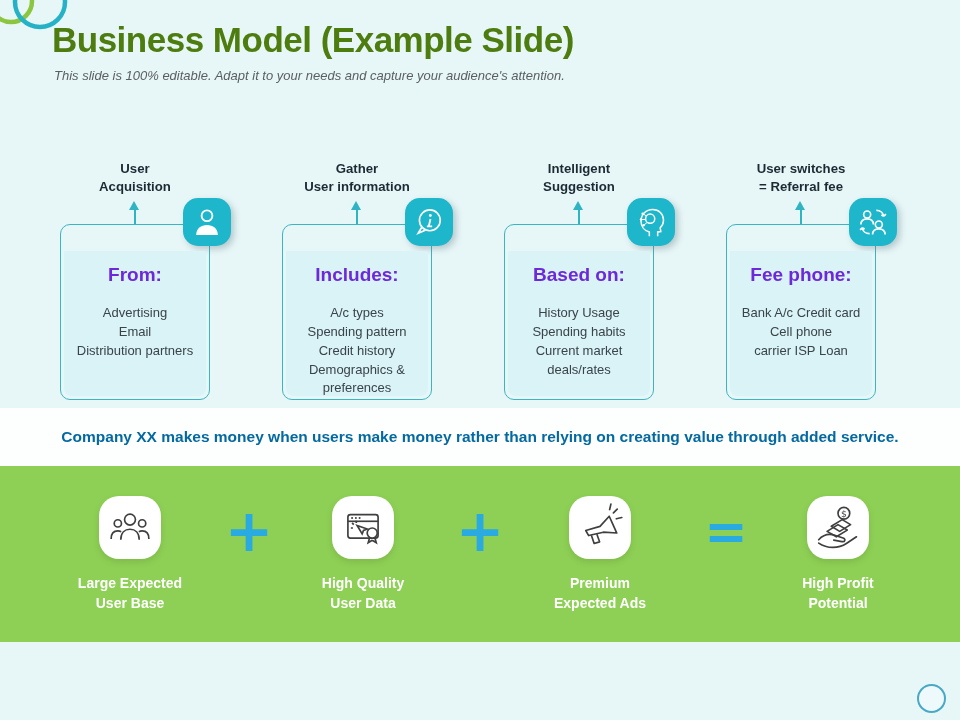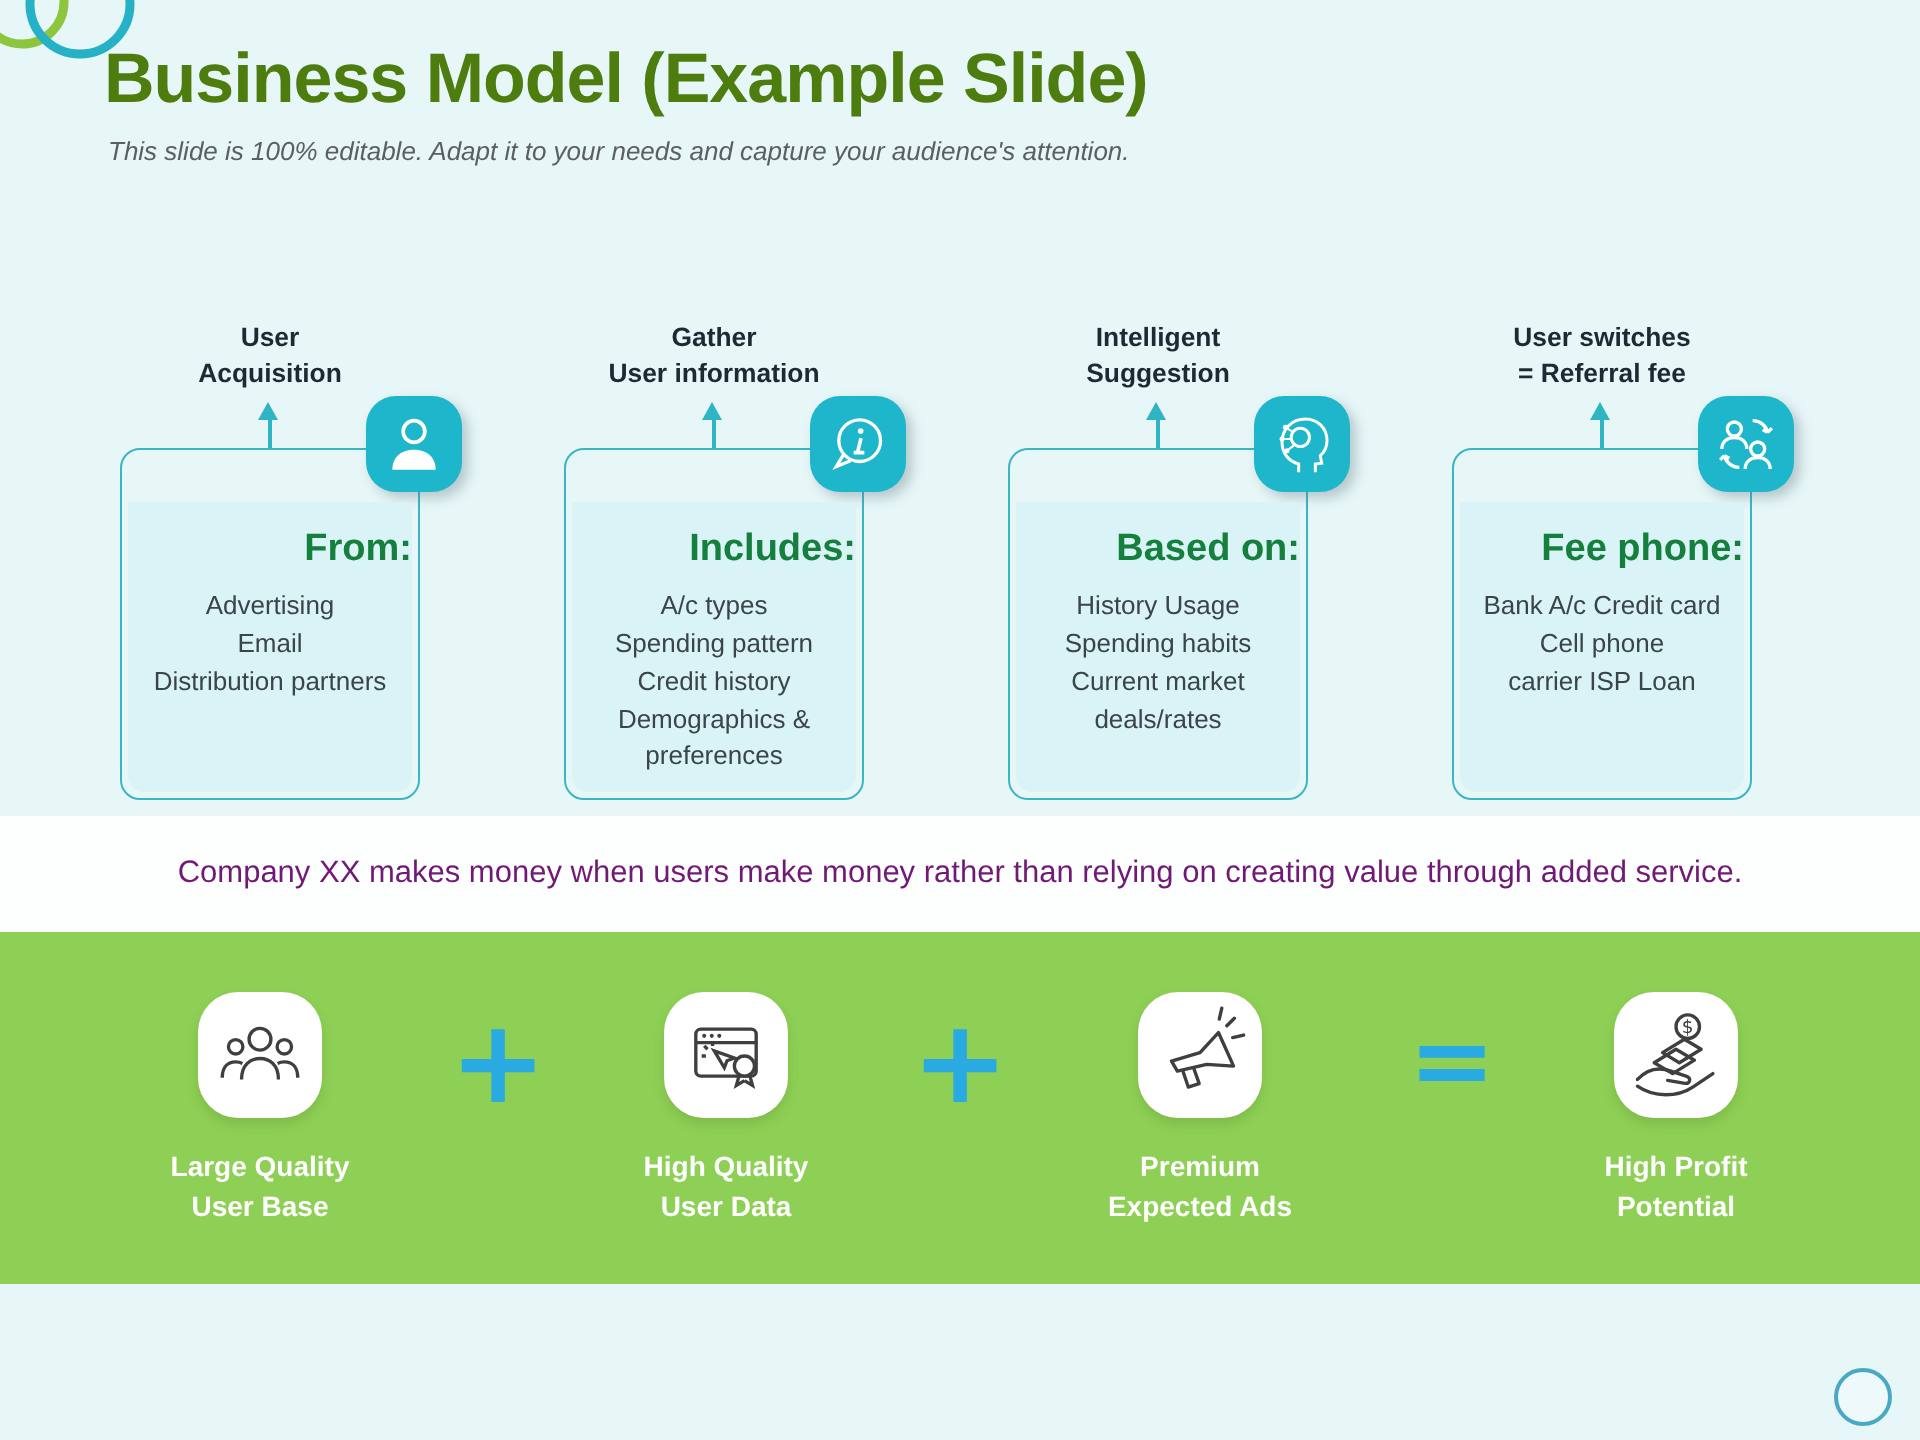--- a/index.html
+++ b/index.html
@@ -42,36 +42,36 @@
   }
   .card {
     position:absolute; left:0; top:64px; width:150px; height:176px;
     border:1.3px solid #3ab5c4; border-radius:10px; background:transparent;
   }
   .card-fill {
     position:absolute; left:3px; right:3px; top:26px; bottom:3px;
     background:#d9f3f7; border-radius:2px 2px 8px 8px;
     text-align:center; padding-top:13px;
   }
-  .card-heading { font-size:19px; font-weight:bold; color:#15803d; margin-bottom:8px;text-align:right; }
+  .card-heading { font-size:19px; font-weight:bold; color:#6d28d9; margin-bottom:18px; }
   .card-body {
     font-size:13px; color:#3a4449; line-height:1.45; white-space:pre-line;
   }
   .chip {
     position:absolute; top:-27px; right:-22px; width:48px; height:48px;
     background:#1db6cb; border-radius:15px;
     box-shadow:3px 3px 6px rgba(90,115,125,0.35);
     display:flex; align-items:center; justify-content:center;
   }
   
   .banner {
     position:absolute; left:0; top:408px; width:960px; height:58px;
     background:#fdfefe; display:flex; align-items:center; justify-content:center;
   }
-  .banner-text { font-size:15.5px; font-weight:normal; color:#701a75; text-align:right; }
+  .banner-text { font-size:15.5px; font-weight:bold; color:#0369a1; text-align:right; }
   
   .band {
     position:absolute; left:0; top:466px; width:960px; height:176px;
     background:#8ed055;
   }
   .f-item { position:absolute; top:30px; width:180px; text-align:center; }
   .f-item-1 { left:40px; } .f-item-2 { left:273px; } .f-item-3 { left:510px; } .f-item-4 { left:748px; }
   .f-icon-box {
     width:62px; height:63px; margin:0 auto; background:#ffffff; border-radius:20px;
     box-shadow:0 3px 6px rgba(60,90,30,0.18);
@@ -209,21 +209,21 @@
       <div class="f-icon-box">
         <svg width="52" height="52" viewBox="0 0 62 62" fill="none" stroke="#3f3f3f" stroke-width="2">
           <circle cx="31" cy="21" r="6.5"></circle>
           <path d="M20 45 c0-8.5 5-12.5 11-12.5 s11 4 11 12.5"></path>
           <circle cx="16.5" cy="25.5" r="4.3"></circle>
           <path d="M8.5 44 c0-6.5 3.5-9.5 8-9.5 1.5 0 2.8 0.3 4 0.9"></path>
           <circle cx="45.5" cy="25.5" r="4.3"></circle>
           <path d="M53.5 44 c0-6.5-3.5-9.5-8-9.5 -1.5 0-2.8 0.3-4 0.9"></path>
         </svg>
       </div>
-      <div class="f-label">Large Quality
+      <div class="f-label">Large Expected
 User Base</div>
     </div>
 
     <div class="op op-1">+</div>
 
     <div class="f-item f-item-2">
       <div class="f-icon-box">
         <svg width="52" height="52" viewBox="0 0 62 62" fill="none" stroke="#3f3f3f" stroke-width="2">
           <rect x="13" y="15" width="36" height="28" rx="3"></rect>
           <path d="M13 23 h36"></path>

